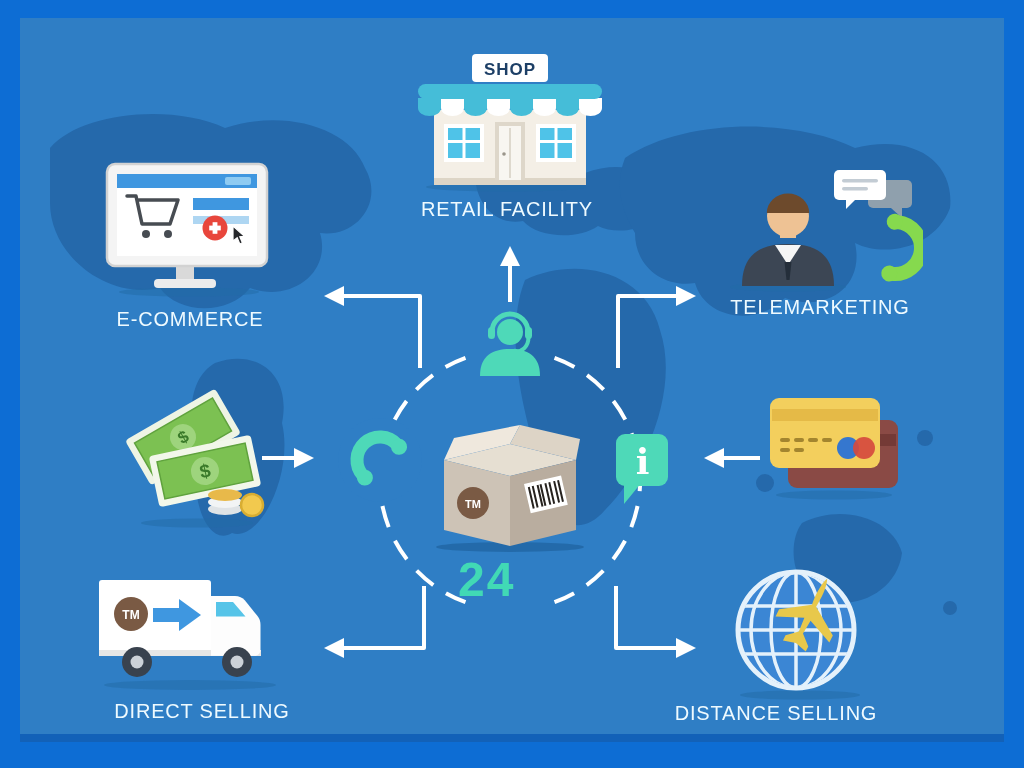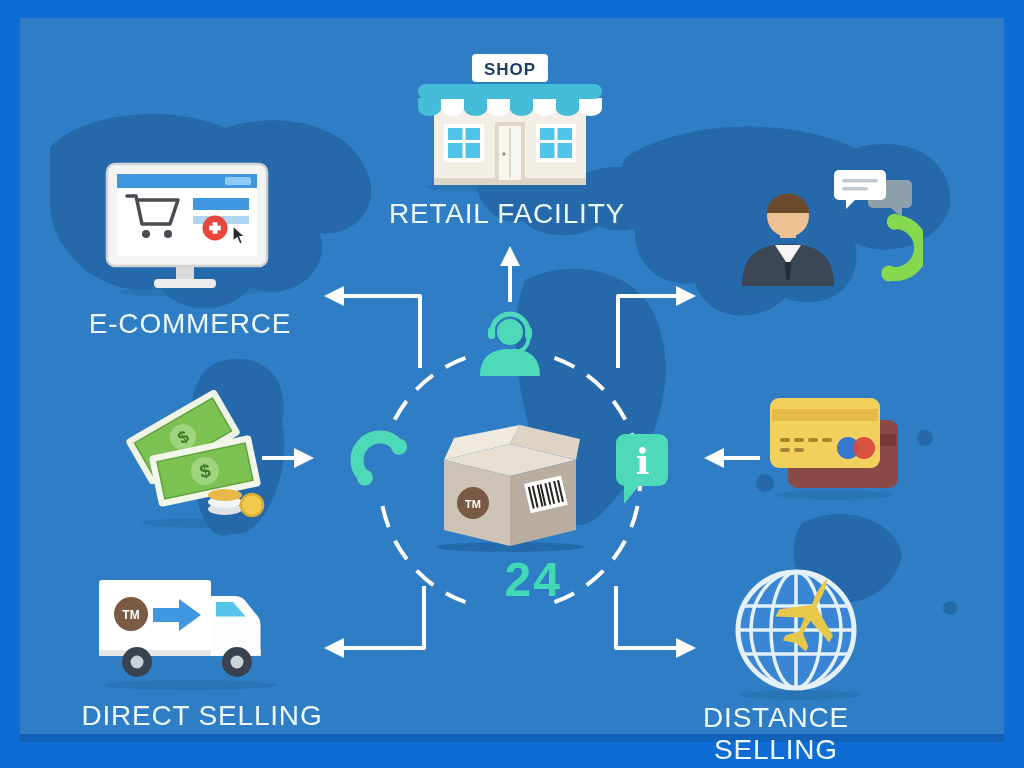--- a/index.html
+++ b/index.html
@@ -5,24 +5,24 @@
   * { margin:0; padding:0; box-sizing:border-box; }
   html,body { width:1024px; height:768px; overflow:hidden; background:#0d6dd4;
               font-family:"Liberation Sans", sans-serif; }
   .stage  { position:relative; width:1024px; height:768px; }
   .canvas { position:absolute; left:20px; top:18px; width:984px; height:716px;
             background:#2f7ec5; overflow:hidden; }
   .edge-shadow { position:absolute; left:20px; top:734px; width:984px; height:8px;
             background:#1261b8; }
   .abs { position:absolute; }
   svg { display:block; }
-  .label { position:absolute; color:#eefaff; font-size:28px; letter-spacing:0.8px;
+  .label { position:absolute; color:#eefaff; font-size:20px; letter-spacing:0.8px;
            text-align:center; font-weight:400; }
   .hours { position:absolute; color:#41d9b5; font-size:48px; font-weight:700;
-           letter-spacing:2px; text-align:right; }
+           letter-spacing:2px; text-align:left; }
   .backing { position:absolute; border-radius:50%; background:#2f7ec5; }
 </style>
 </head>
 <body>
 
 <div class="stage">
 
   <div class="canvas">
     <svg width="984" height="716" viewBox="0 0 984 716" style="position:absolute;left:0;top:0">
       <g fill="#2569ab">
@@ -173,20 +173,21 @@
     <polygon points="57,77 70,97 83,77" fill="#f6f6f6"></polygon>
     <polygon points="66.5,94 73.5,94 71.5,112 68.5,112" fill="#242e3a"></polygon>
     <circle cx="70" cy="48" r="21" fill="#eec294"></circle>
     <path d="M48.8,45 a21.2,19.5 0 0 1 42.4,0 z" fill="#6d4a2c"></path>
     <g transform="translate(177,80) rotate(96)">
       <path d="M-26,0 A26,26 0 0 1 26,0" stroke="#86d94e" stroke-width="14" fill="none" stroke-linecap="round"></path>
       <circle cx="-26" cy="3" r="8" fill="#86d94e"></circle>
       <circle cx="26" cy="3" r="8" fill="#86d94e"></circle>
     </g>
   </svg>
+  <div class="label" style="left:700px;top:296px;width:240px">TELEMARKETING</div>
 
   <svg class="abs" style="left:125px;top:385px" width="145" height="145" viewBox="0 0 145 145">
     <ellipse cx="72" cy="138" rx="56" ry="4.5" fill="#236ba8" opacity="0.55"></ellipse>
     <g transform="translate(58,52) rotate(-30)">
       <rect x="-52" y="-26" width="104" height="52" rx="4" fill="#eef4e4"></rect>
       <rect x="-45" y="-19" width="90" height="38" fill="#7cc152" stroke="#5fa23d" stroke-width="1.5"></rect>
       <circle cx="0" cy="0" r="13" fill="#9ed47d"></circle>
       <text x="0" y="6" text-anchor="middle" font-size="17" font-weight="bold" fill="#3a7a2a">$</text>
     </g>
     <g transform="translate(80,86) rotate(-12)">

